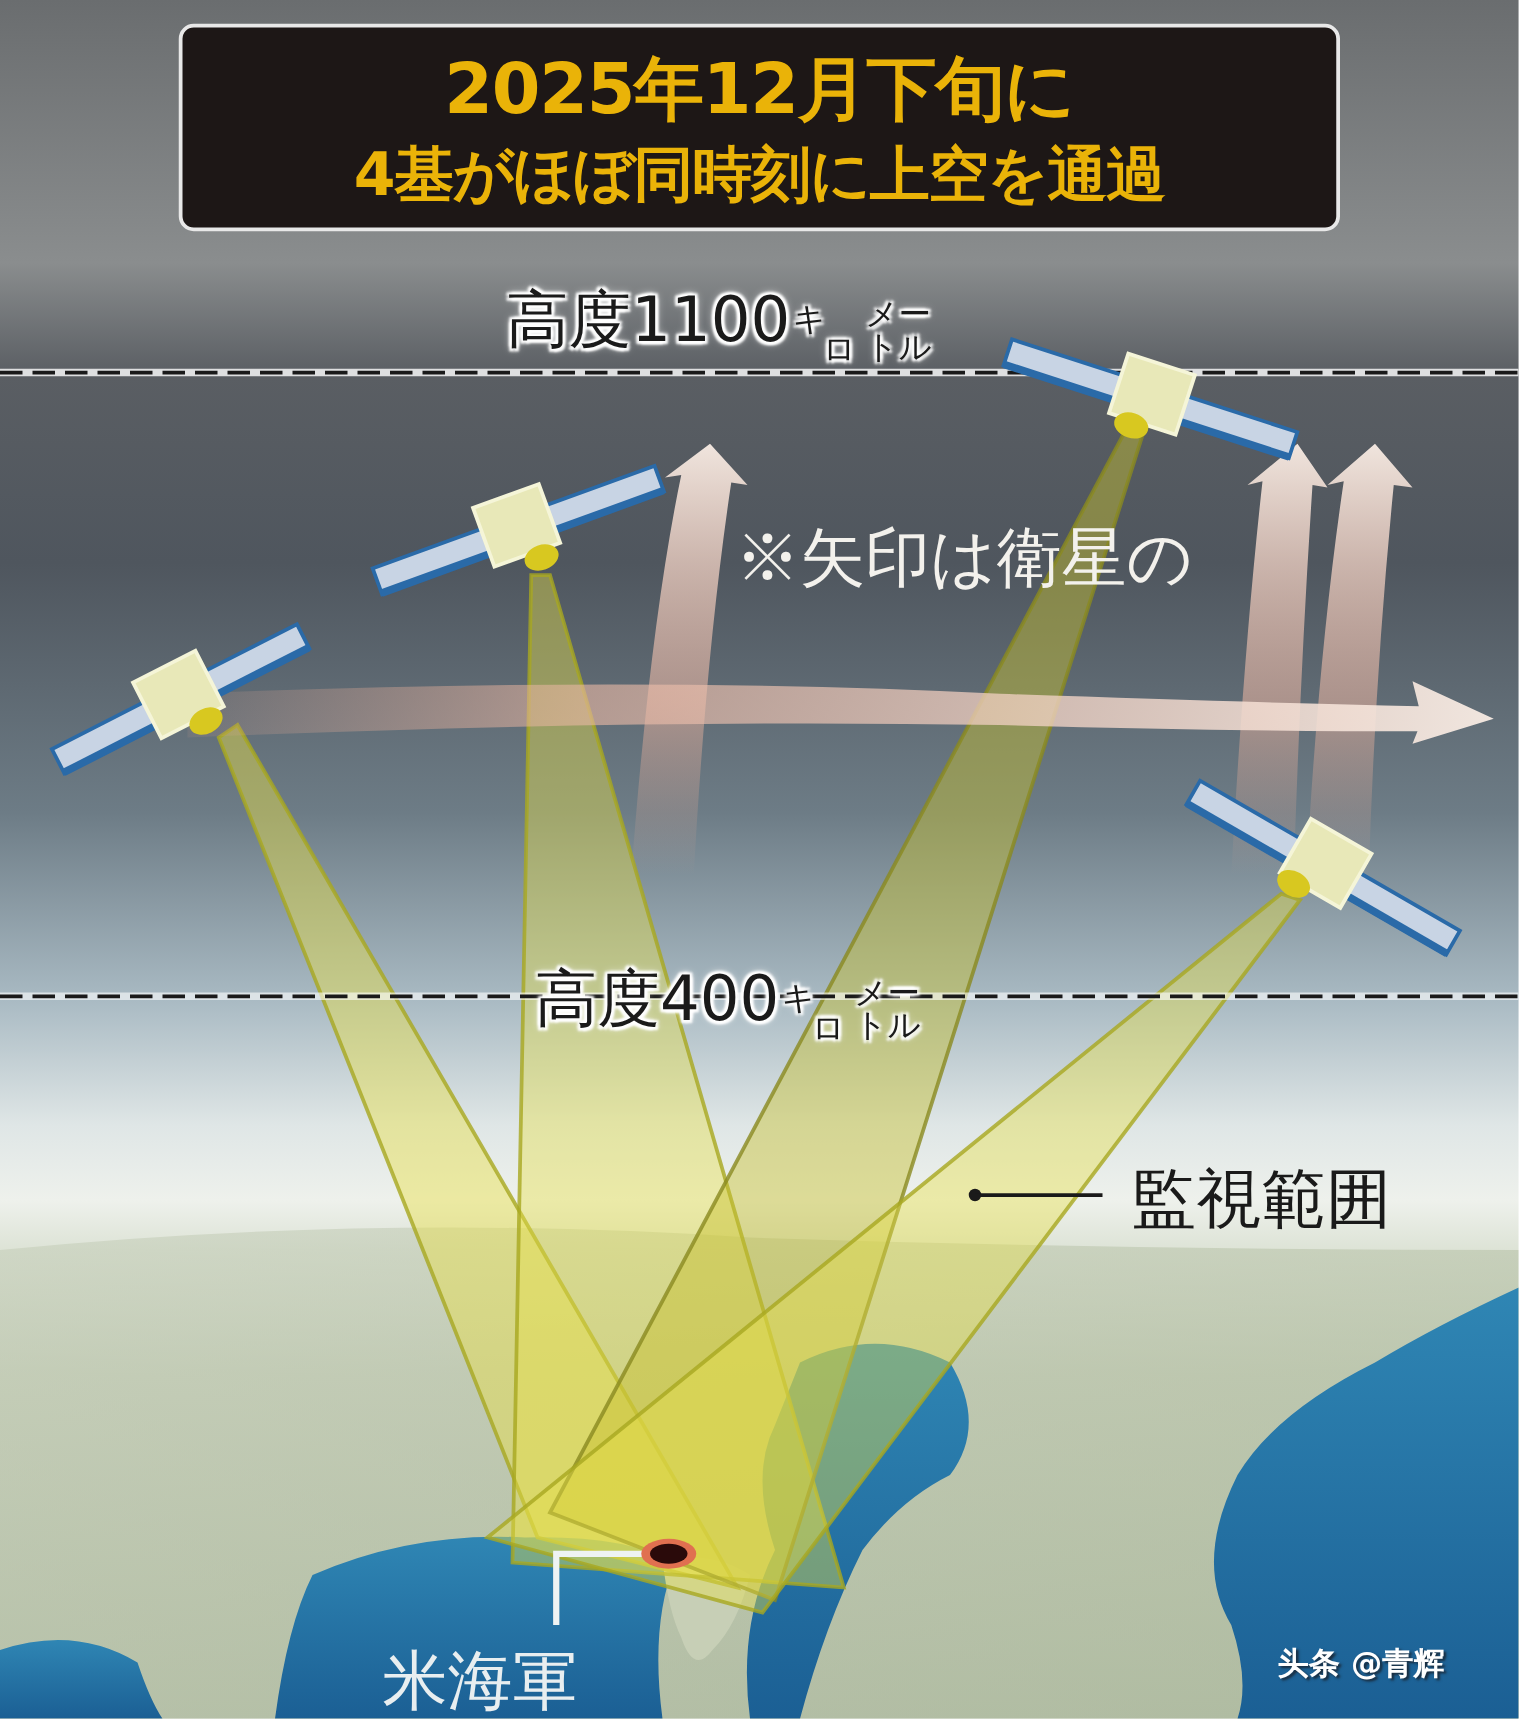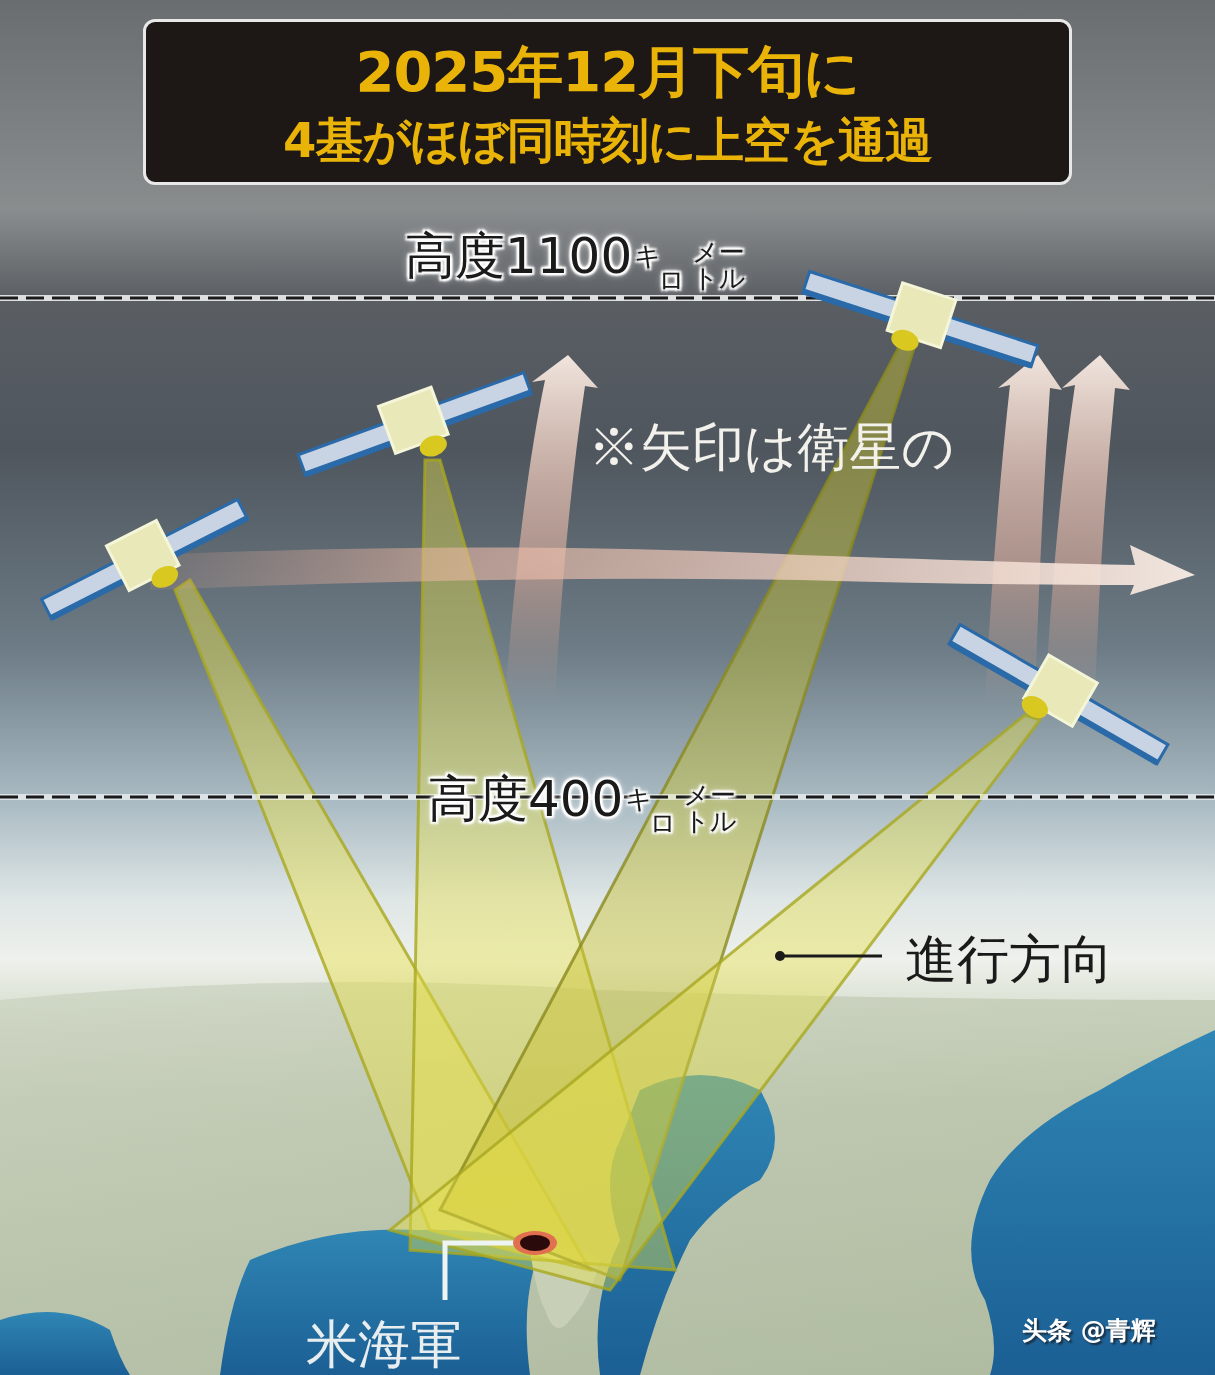--- a/index.html
+++ b/index.html
@@ -132,18 +132,18 @@
   </div>
 
   <div class="alt-label" style="left:428px; top:727px;margin-top:44px;">
     <span>高度400</span><span class="unit"><span class="u1">キ</span><span class="u2">ロ</span><span class="u3">メー</span><span class="u4">トル</span></span>
   </div>
 
   <div class="note">
     <div>※矢印は衛星の</div>
   </div>
 
-  <div class="legend-text">進行方向</div>
+  <div class="legend-text">監視範囲</div>
 
   <div class="base-label">米海軍</div>
 
   <div class="watermark">头条 @青辉</div>
 </div>
 
 </body></html>

